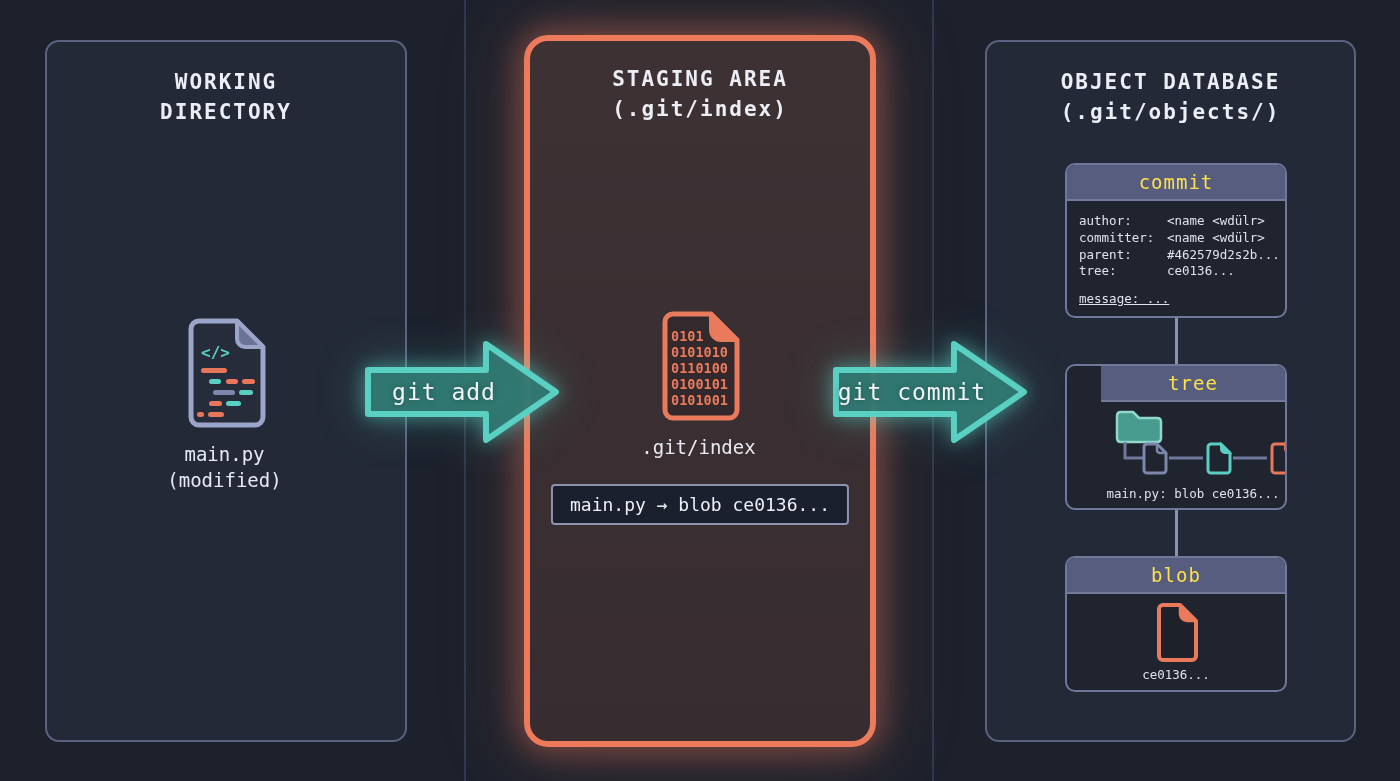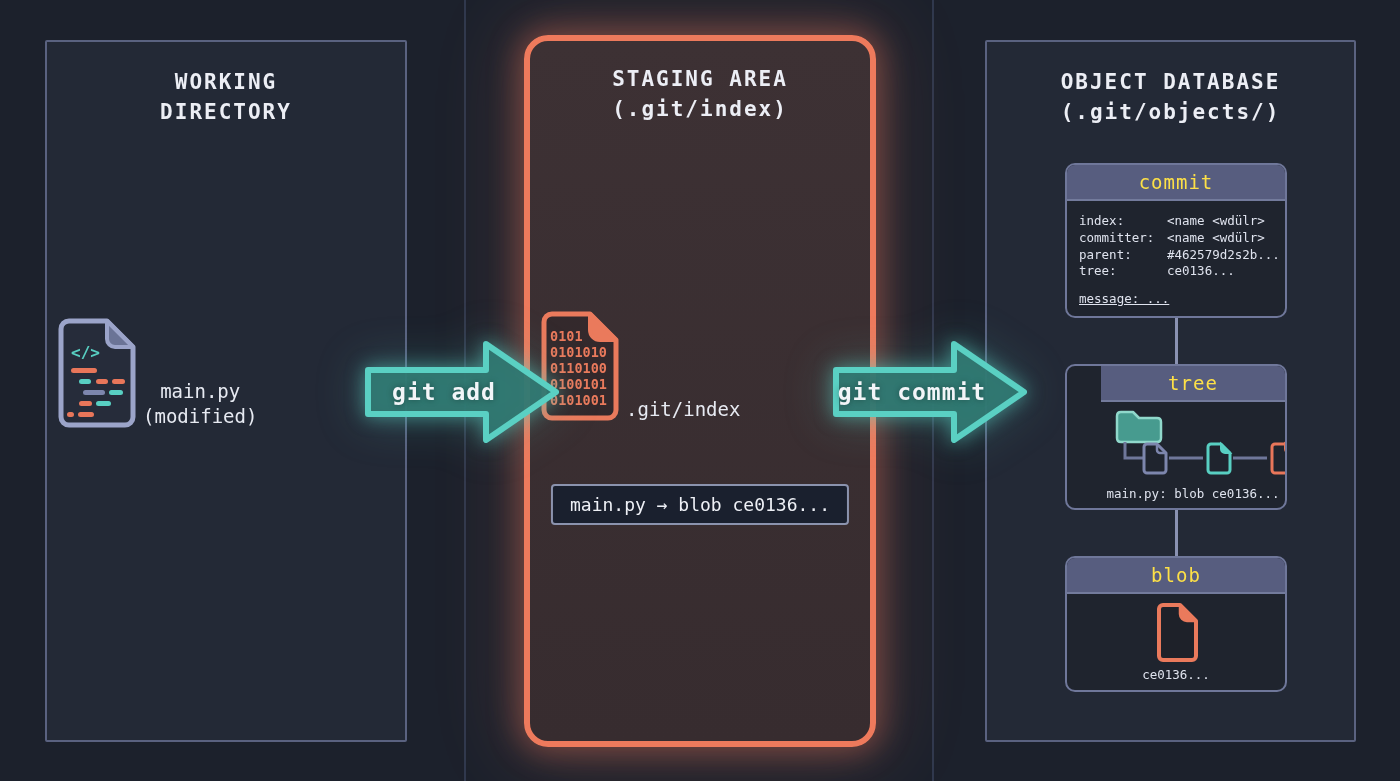--- a/index.html
+++ b/index.html
@@ -8,60 +8,60 @@
     position:relative;width:1400px;height:781px;overflow:hidden;
     background:#1c212c;
     font-family:"DejaVu Sans Mono",monospace;
     color:#eceef5;
   }
   .pinstripe{position:absolute;top:0;bottom:0;width:2px;background:rgba(125,145,200,0.22);z-index:0;}
   .pin-a{left:464px;}
   .pin-b{left:932px;}
 
   
-  .panel{position:absolute;border-radius:2px;z-index:1;}
+  .panel{position:absolute;border-radius:14px;z-index:1;}
   .panel-plain{
     background:#232936;border:2px solid #5a6280;
   }
   .panel-working{left:45px;top:40px;width:362px;height:702px;}
   .panel-objectdb{left:985px;top:40px;width:371px;height:702px;}
   .panel-staging{
     left:524px;top:35px;width:352px;height:712px;
     background:linear-gradient(180deg,#3d3134,#372c2f);
     border:6px solid #ee7a5c;border-radius:24px;
     box-shadow:0 0 30px 6px rgba(238,122,92,0.38),0 0 80px 14px rgba(238,122,92,0.16);
     z-index:2;
   }
   .panel-title{
     position:absolute;top:26px;left:0;right:0;text-align:center;
     font-size:21px;font-weight:bold;letter-spacing:2px;line-height:1.42;color:#eceef5;
   }
   .panel-staging .panel-title{top:24px;}
 
   
-  .figure{position:absolute;left:0;right:3px;display:flex;flex-direction:row;align-items:flex-end;}
+  .figure{position:absolute;left:0;right:3px;display:flex;flex-direction:column;align-items:center;}
   .fig-working{top:274px;}
   .fig-staging{top:268px;}
   .fig-label{margin-top:12px;font-size:19px;line-height:1.35;text-align:center;color:#e7eaf2;}
 
   .mapping-box{
     position:absolute;top:443px;left:50%;transform:translateX(-50%);
     background:#1a202e;border:2px solid #8b93ae;border-radius:4px;
     padding:8px 17px;font-size:18px;white-space:nowrap;color:#eef0f6;
   }
 
   
   .arrow{position:absolute;width:200px;height:116px;z-index:5;}
   .arrow-add{left:362px;top:334px;}
   .arrow-commit{left:830px;top:334px;}
   .arrow svg{position:absolute;inset:0;filter:drop-shadow(0 0 9px rgba(90,208,195,0.55)) drop-shadow(0 0 22px rgba(90,208,195,0.28));}
   .arrow-label{
     position:absolute;left:0;top:0;bottom:0;width:82%;
     display:flex;align-items:center;justify-content:center;
-    font-size:23px;font-weight:bold;letter-spacing:1px;color:#f2f5f8;
+    font-size:23px;font-weight:normal;letter-spacing:1px;color:#f2f5f8;
     text-shadow:0 0 6px rgba(0,0,0,0.35);
     text-align:right;
   }
 
   
   .obj-box{
     position:absolute;left:78px;width:222px;
     background:#1f242e;border:2px solid #6f779a;border-radius:10px;overflow:hidden;
   }
   .box-commit{top:121px;height:155px;}
@@ -146,21 +146,21 @@
   <div class="panel panel-plain panel-objectdb">
     <div class="panel-title">
       <div>OBJECT DATABASE</div>
       <div>(.git/objects/)</div>
     </div>
 
     <div class="obj-box box-commit">
       <div class="obj-header">commit</div>
       <div class="commit-body">
         <div class="crow">
-          <span>index:</span>
+          <span>author:</span>
           <span>&lt;name &lt;wdülr&gt;</span>
         </div>
         <div class="crow">
           <span>committer:</span>
           <span>&lt;name &lt;wdülr&gt;</span>
         </div>
         <div class="crow">
           <span>parent:</span>
           <span>#462579d2s2b...</span>
         </div>

